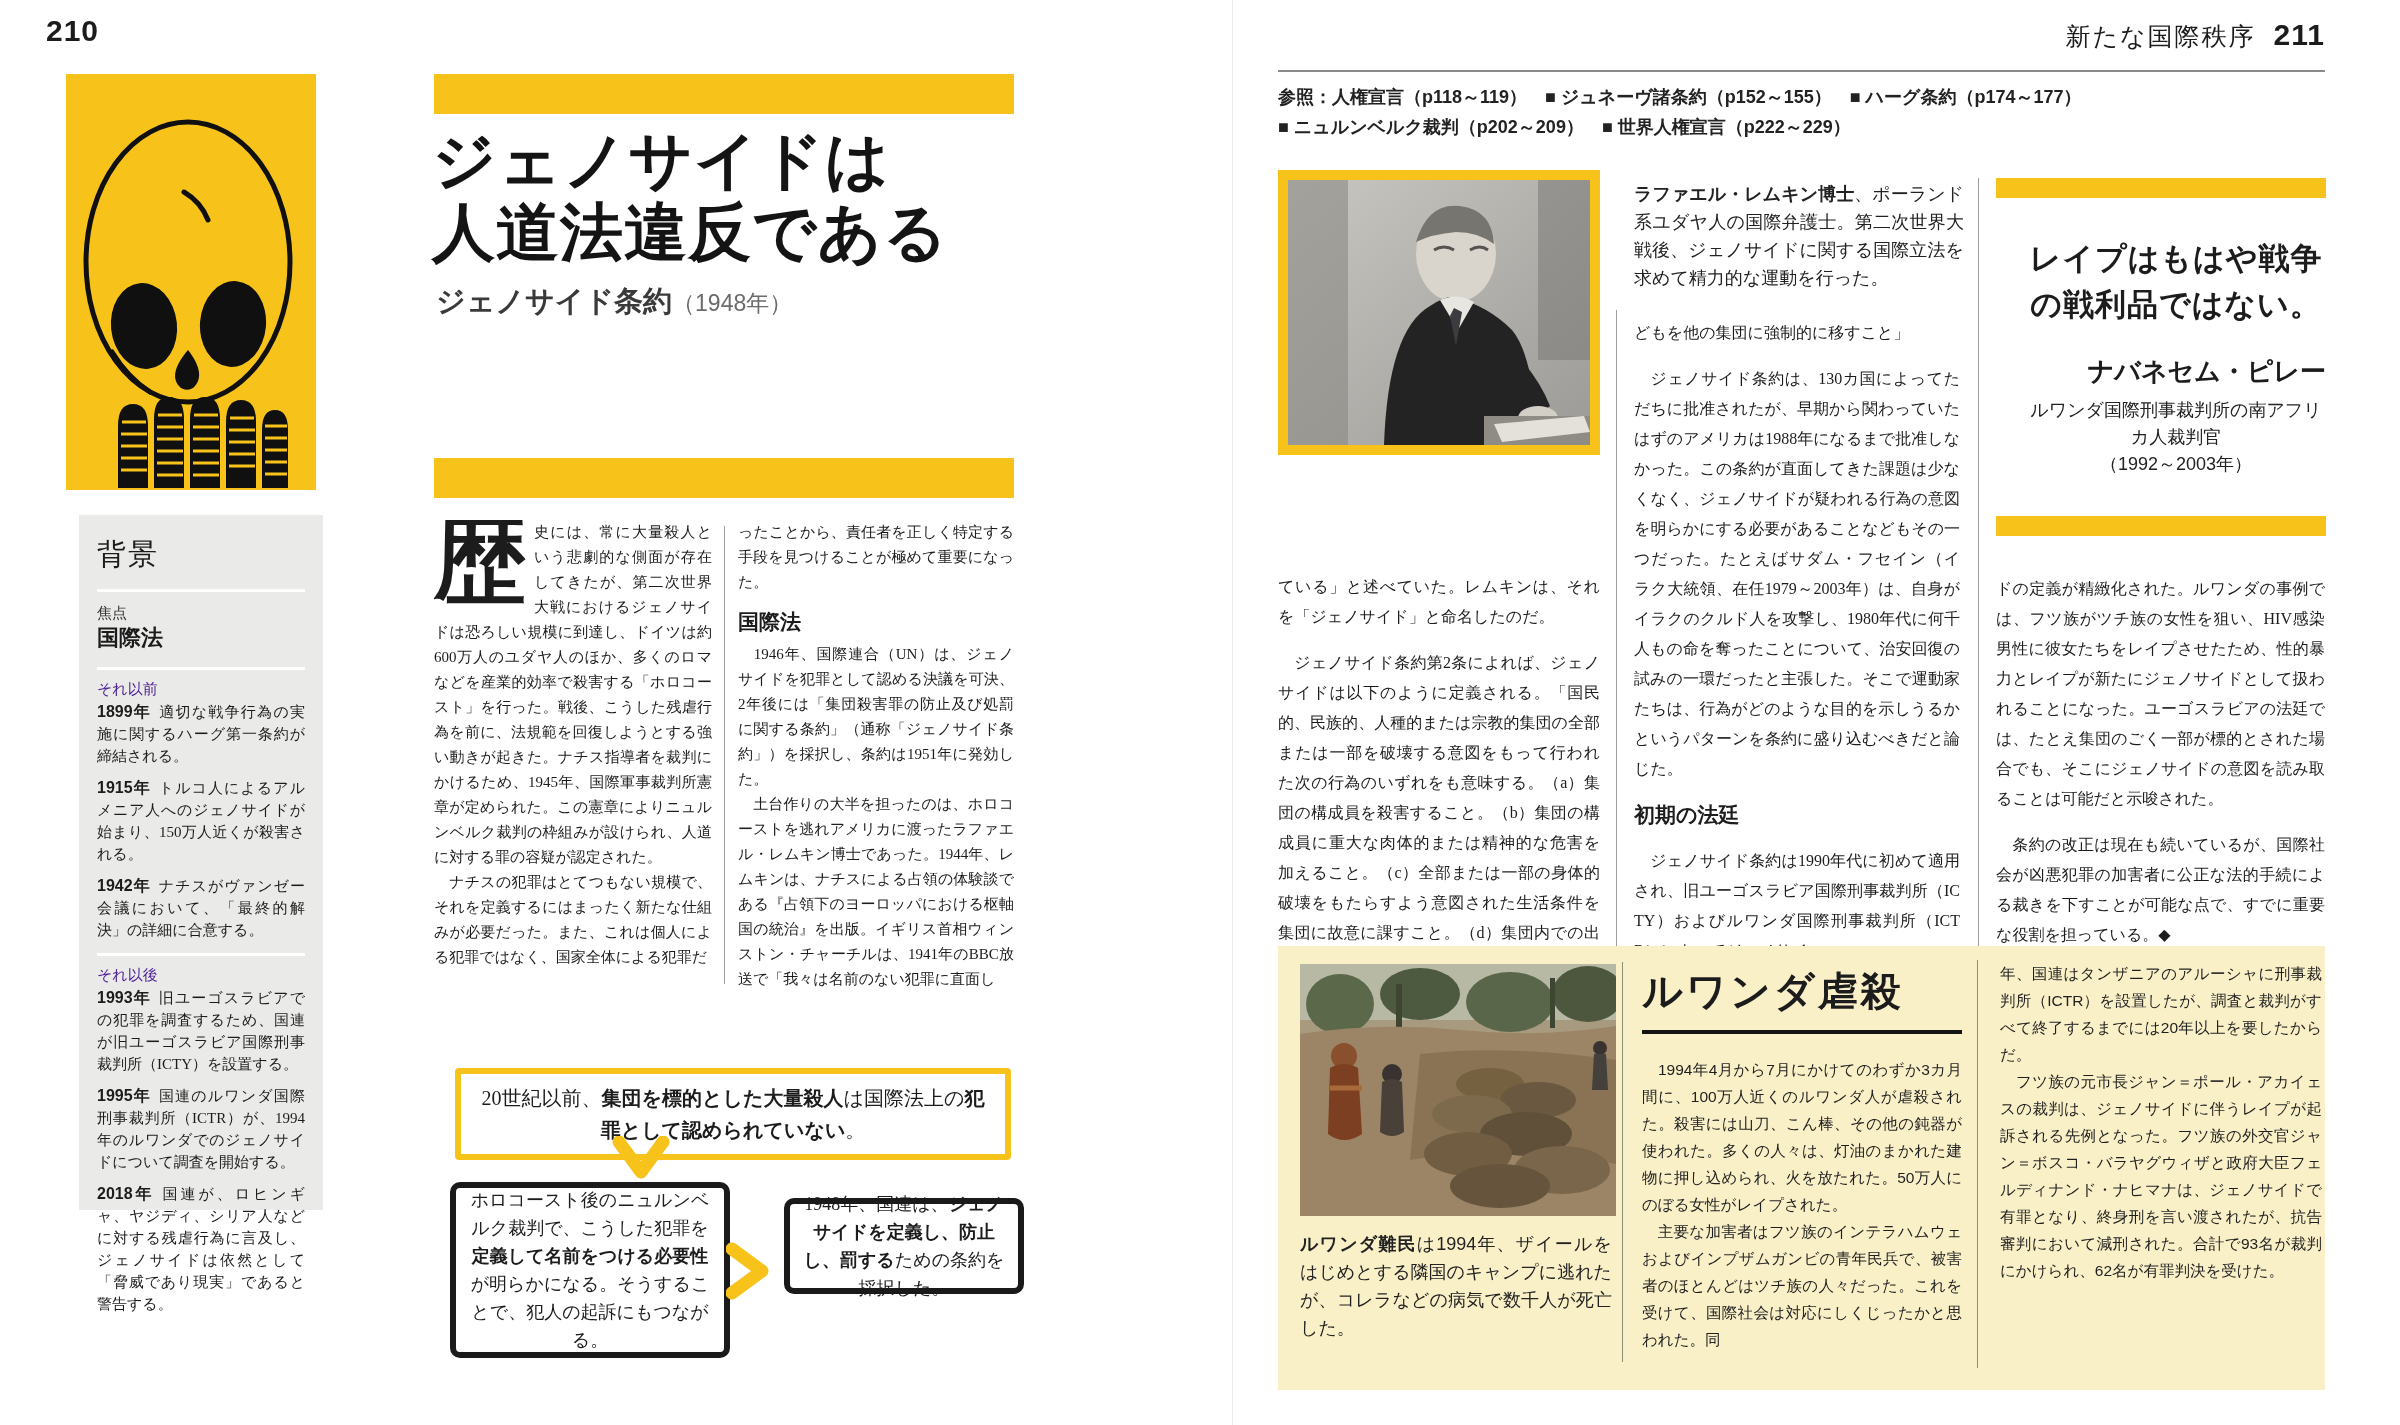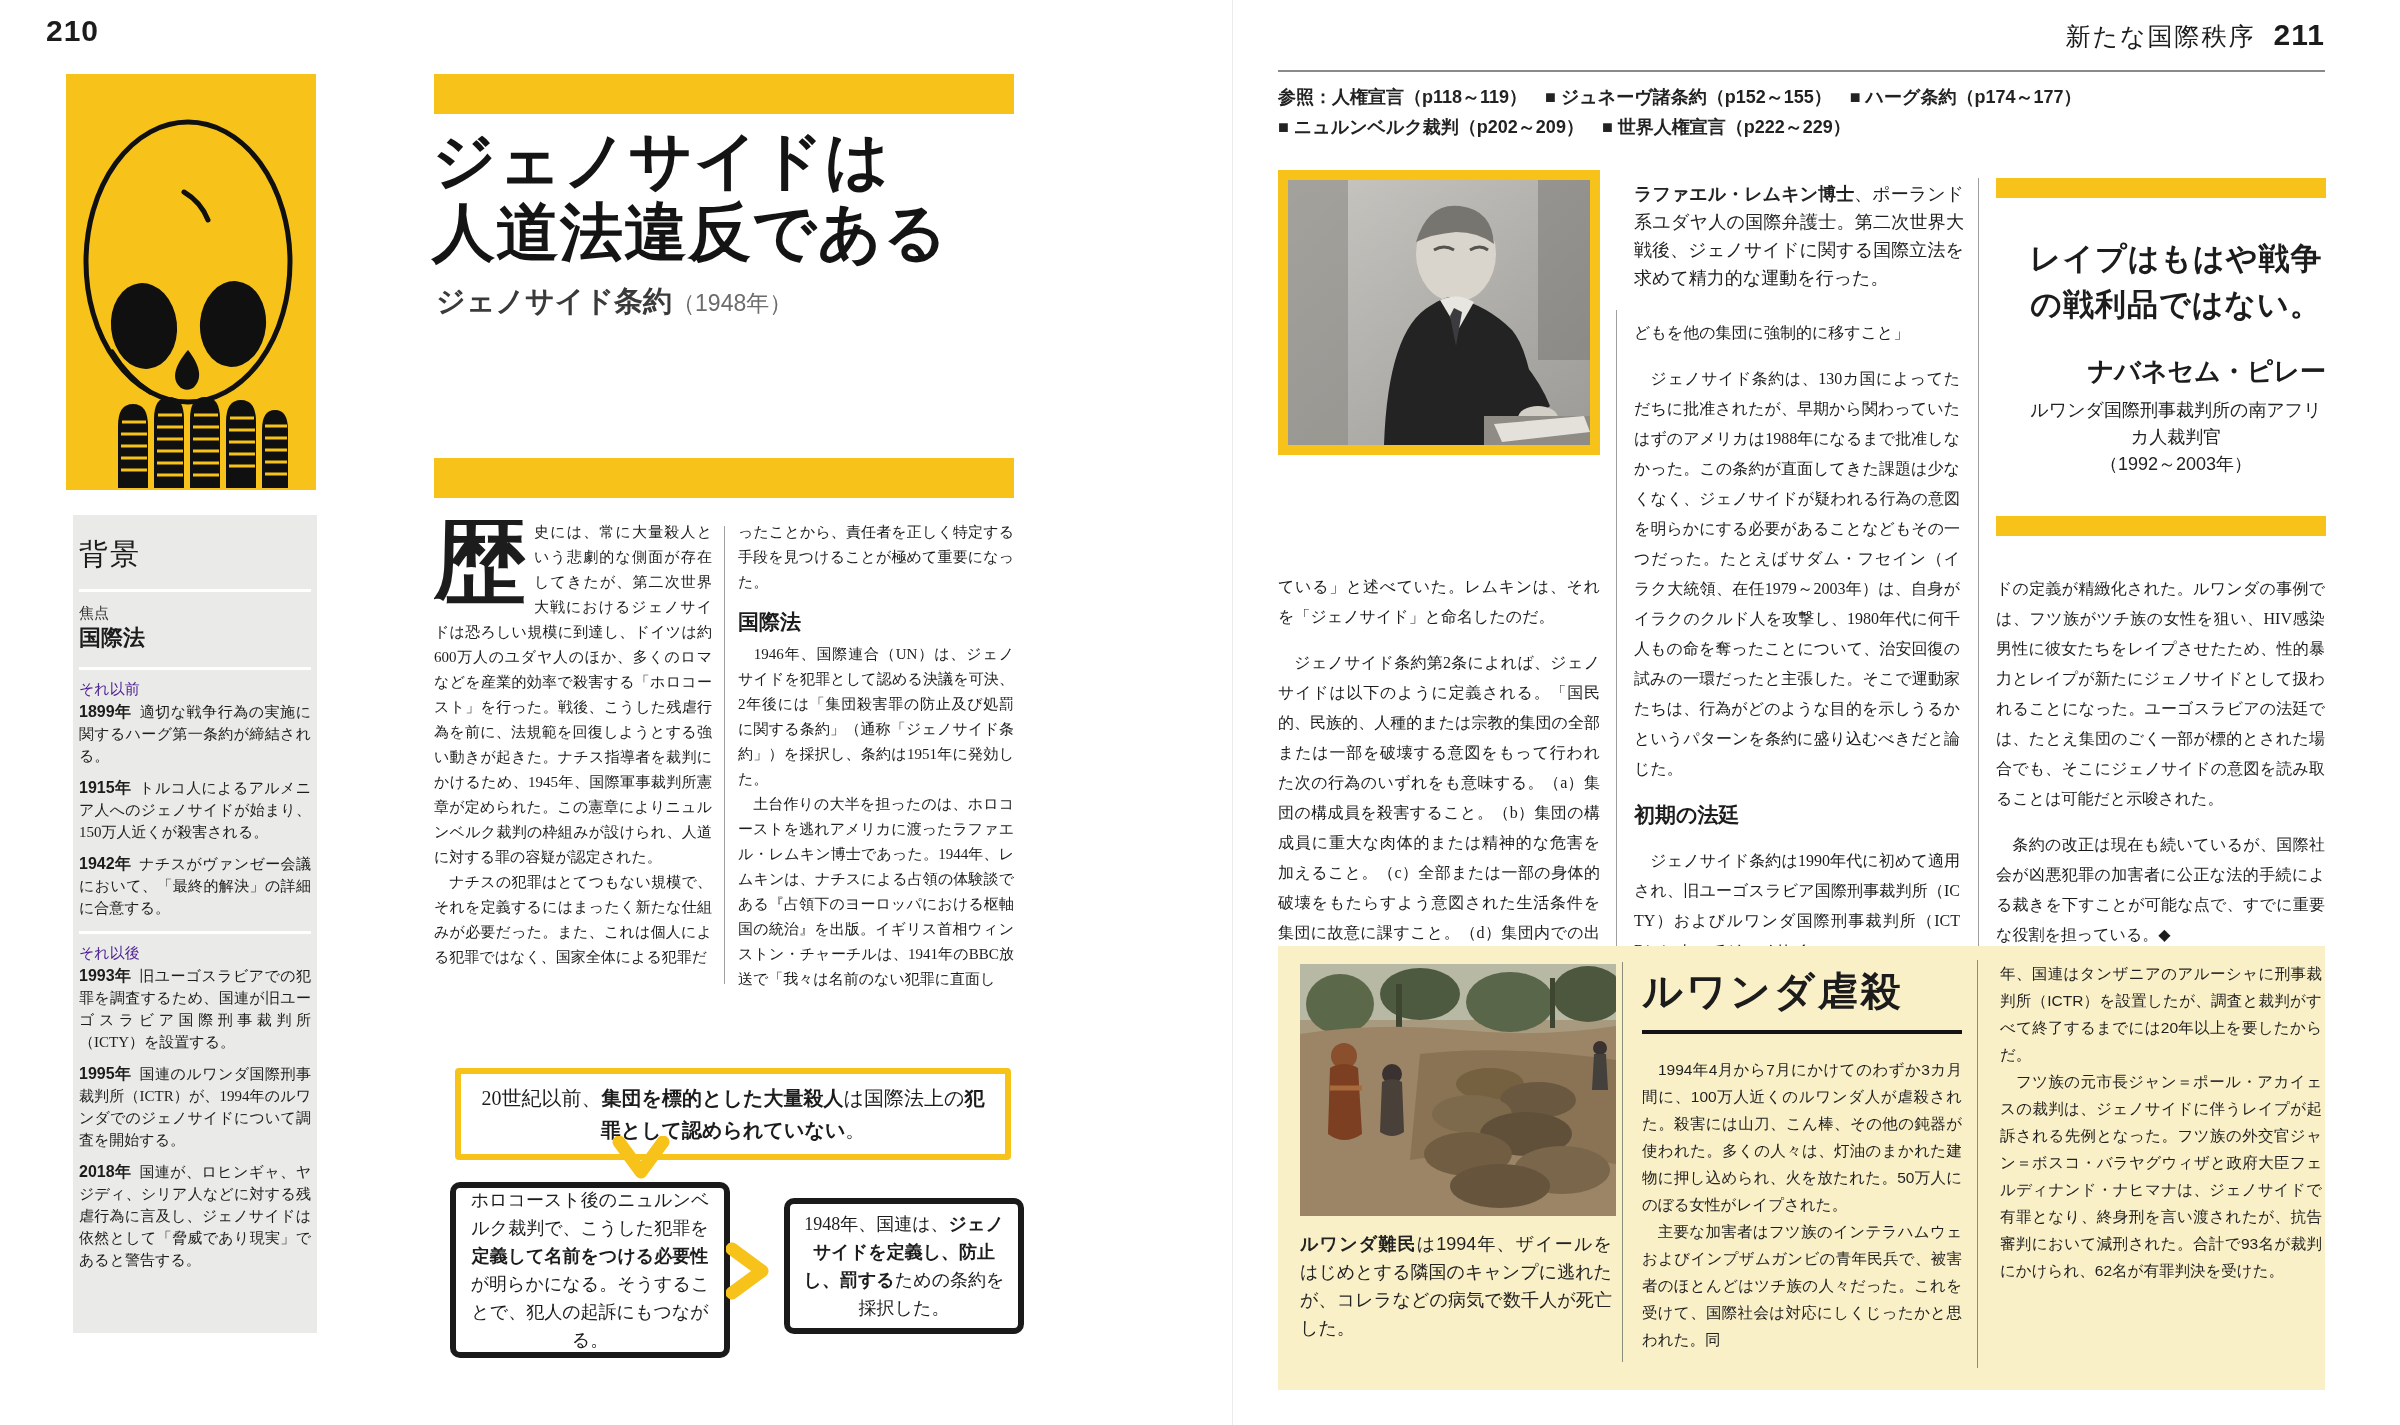--- a/index.html
+++ b/index.html
@@ -12,22 +12,22 @@
   
   .pagenum-left{left:46px;top:14px;font-weight:bold;font-size:30px;letter-spacing:1px;}
   .skull-box{left:66px;top:74px;width:250px;height:416px;background:var(--yellow);}
   .title-bar{left:434px;top:74px;width:580px;height:40px;background:var(--yellow);}
   .title{left:432px;top:124px;width:600px;font-weight:bold;font-size:63px;line-height:72px;
          letter-spacing:1px;color:#141414;}
   .subtitle{left:436px;top:282px;font-size:29px;font-weight:bold;color:#3a3a3a;}
   .subtitle .yr{font-size:23px;font-weight:normal;color:#6b6b6b;}
   .title-bar2{left:434px;top:458px;width:580px;height:40px;background:var(--yellow);}
 
-  .sidebar{left:73px;top:515px;width:244px;height:818px;background:#eaeae8;box-sizing:border-box;
-           padding:20px 6px;}
+  .sidebar{left:79px;top:515px;width:244px;height:695px;background:#eaeae8;box-sizing:border-box;
+           padding:20px 18px;}
   .sb-head{font-size:29px;letter-spacing:2px;border-bottom:3px solid #ffffff;padding-bottom:14px;margin-bottom:12px;}
   .sb-label{font-size:15px;color:#333;font-family:"Liberation Sans","DejaVu Sans",sans-serif;}
   .sb-focus{font-size:22px;font-weight:bold;font-family:"Liberation Sans","DejaVu Sans",sans-serif;
             border-bottom:3px solid #ffffff;padding-bottom:14px;margin-bottom:10px;}
   .sb-era{font-size:15px;font-family:"Liberation Sans","DejaVu Sans",sans-serif;color:#4c1d95;margin-bottom:2px;}
   .sb-entry{font-size:15px;line-height:22px;margin-bottom:10px;text-align:justify;}
   .sb-entry b{font-family:"Liberation Sans","DejaVu Sans",sans-serif;font-size:16px;margin-right:8px;}
   .sb-div{border-top:3px solid #ffffff;margin:12px 0 10px 0;}
 
   .bodycol{font-size:15px;line-height:25px;text-align:justify;word-break:break-all;overflow:hidden;}
@@ -40,21 +40,21 @@
            font-size:21px;margin:14px 0 8px 0;}
   .bodycol p{margin:0;}
 
   
   .flow-top{left:455px;top:1068px;width:556px;height:92px;border:6px solid var(--yellow);border-radius:4px;
             display:flex;align-items:center;justify-content:center;text-align:center;
             font-size:20px;line-height:32px;box-sizing:border-box;padding:4px 14px;}
   .flow-box{border:6px solid #1a1a1a;border-radius:10px;display:flex;align-items:center;justify-content:center;
             text-align:center;font-size:18px;line-height:28px;box-sizing:border-box;padding:8px 12px;margin-left:12px;}
   .flow-b1{left:438px;top:1182px;width:280px;height:176px;}
-  .flow-b2{left:772px;top:1198px;width:240px;height:136px;}
+  .flow-b2{left:772px;top:1198px;width:240px;height:96px;}
   .flow b, .flow-top b, .flow-box b{font-family:"Liberation Sans","DejaVu Sans",sans-serif;}
 
   
   .header-right{left:1825px;top:18px;width:500px;text-align:right;font-size:25px;letter-spacing:2px;}
   .header-right .num{font-family:"Liberation Sans","DejaVu Sans",sans-serif;font-weight:bold;font-size:30px;
                      margin-left:18px;letter-spacing:1px;}
   .ref-rule{left:1278px;top:70px;width:1047px;height:2px;background:#8a8a8a;}
   .refs{left:1278px;top:82px;width:980px;font-family:"Liberation Sans","DejaVu Sans",sans-serif;
         font-size:18px;line-height:30px;color:#222;font-weight:bold;}
 

